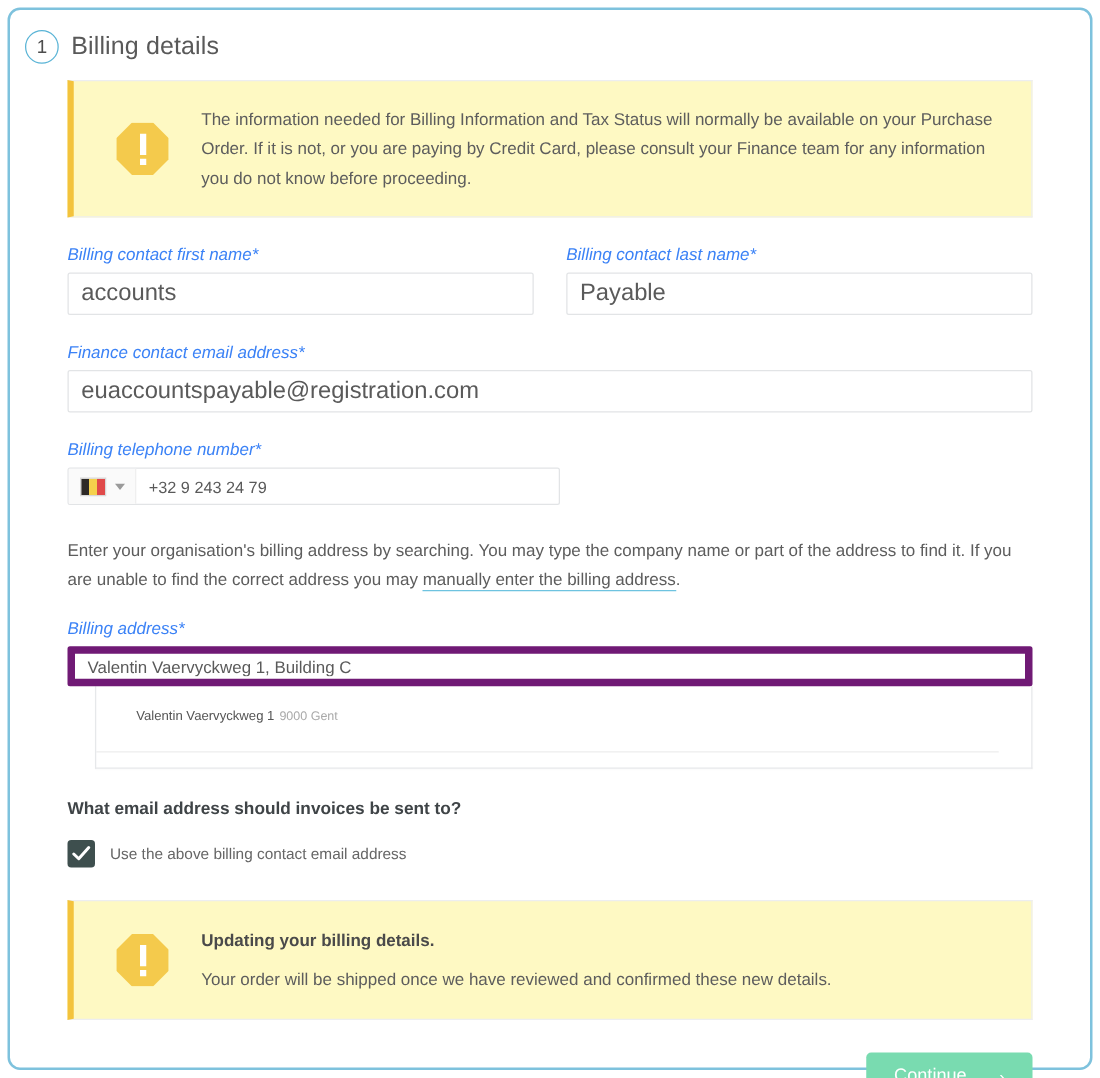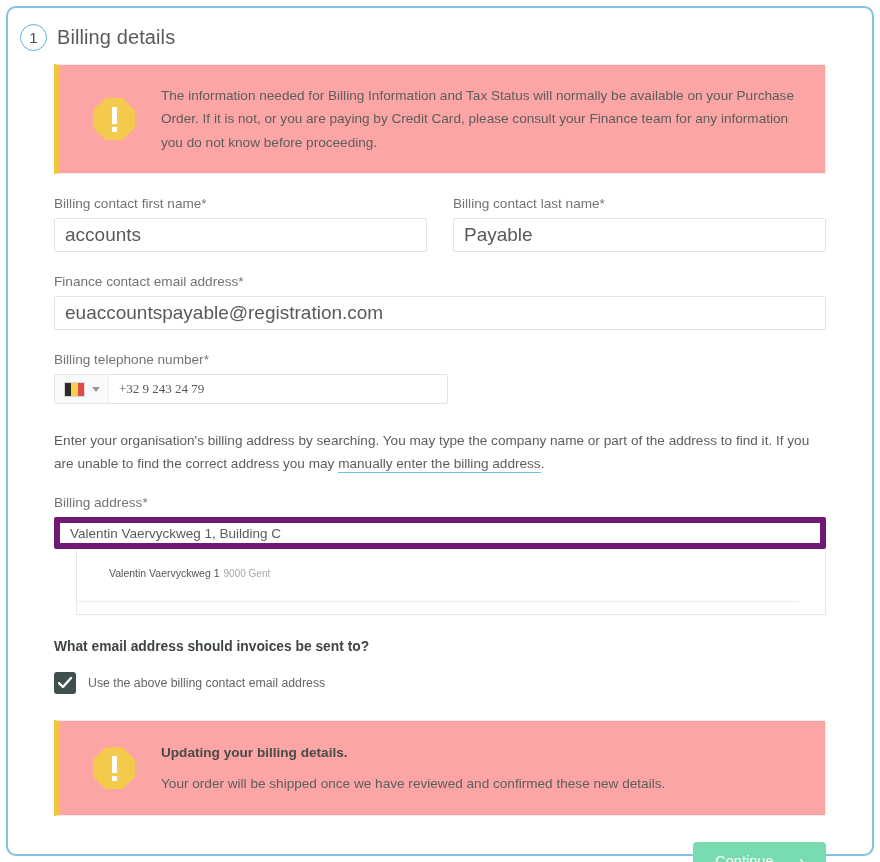--- a/index.html
+++ b/index.html
@@ -47,21 +47,21 @@
     letter-spacing: .1px;
   }
 
   
   .card-body {
     padding: 6px 46px 0 46px;
   }
 
   
   .alert {
-    background: #fca5a5;
+    background: #fef9c3;
     border: 1px solid #edeef0;
     border-left: 5px solid #f3c33c;
     display: flex;
     align-items: flex-start;
     padding: 18px 18px 18px 20px;
   }
   .alert.top { margin-top: 4px; min-height: 110px; align-items: center;}
   .alert.bottom { margin-top: 26px; min-height: 96px; align-items: center;}
 
   .octagon {
@@ -105,22 +105,23 @@
     display: flex;
     gap: 26px;
     margin-top: 22px;
   }
   .field { flex: 1 1 0; min-width: 0; }
   .field.full { width: 100%; }
 
   label.field-label {
     display: block;
     font-size: 13.6px;
-    color: #737373;
+    color: #3b82f6;
     margin-bottom: 7px;
+    font-style: italic;
   }
   .input {
     width: 100%;
     height: 34px;
     border: 1px solid #e2e4e6;
     background: #fff;
     border-radius: 2px;
     font-size: 19px;
     color: #5a5a5a;
     font-family: "Liberation Sans", sans-serif;
@@ -164,21 +165,21 @@
     border-left: 4px solid transparent;
     border-right: 4px solid transparent;
     border-top: 5px solid #9a9a9a;
   }
   .phone-input {
     flex: 1 1 auto;
     border: none;
     outline: none;
     font-size: 13px;
     color: #595959;
-    font-family: Liberation Serif, serif;
+    font-family: Liberation Sans, sans-serif;
     padding: 0 10px;
     background: transparent;
   }
 
   
   .helper {
     margin-top: 26px;
     font-size: 13.6px;
     line-height: 1.66;
     color: #5d5d5d;

